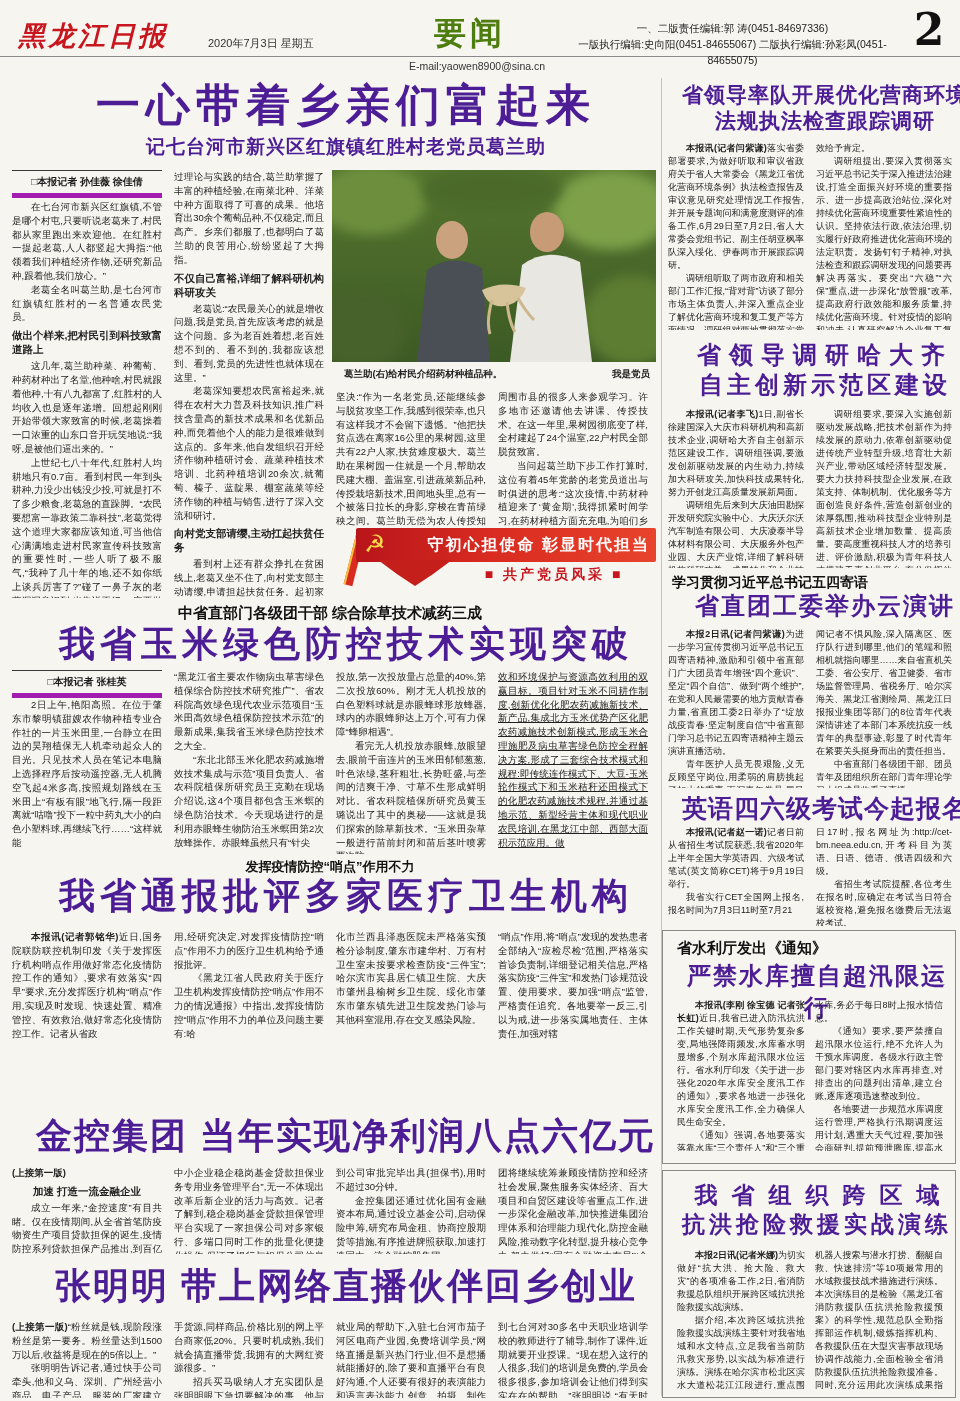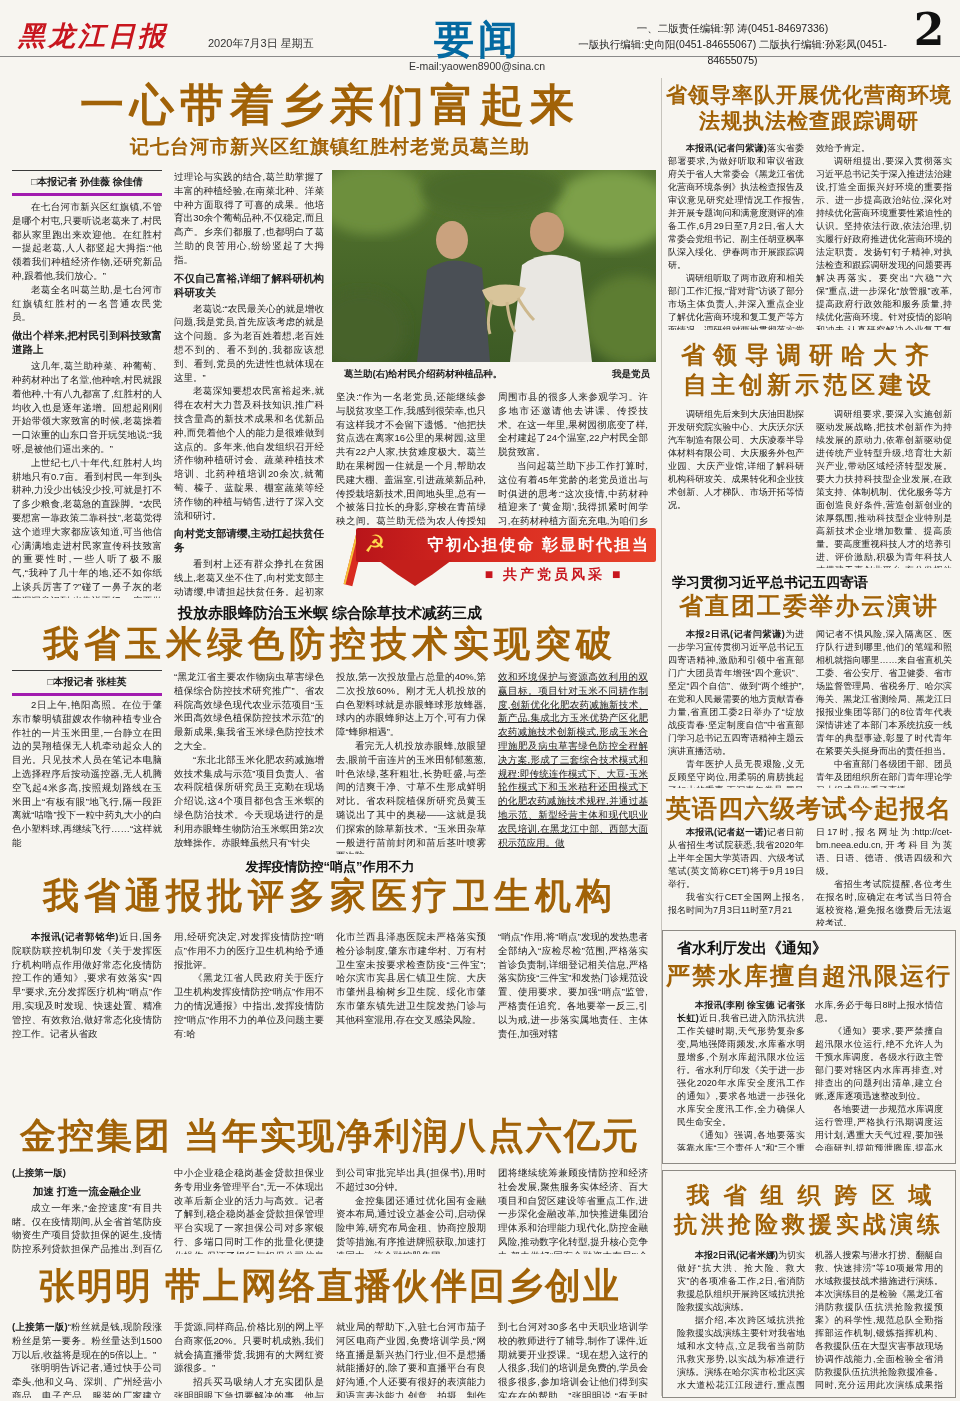--- a/index.html
+++ b/index.html
@@ -2,38 +2,38 @@
 <html><head>
 <meta charset="utf-8">
 <style>
   html,body{margin:0;padding:0;background:#dedbd5;}
   .page{position:relative;width:960px;height:1401px;margin:0 auto;background:#f7f5f0;
         font-family:"Liberation Sans",sans-serif;color:#1c1c1c;overflow:hidden;}
   .abs{position:absolute;}
   
   .masthead{font-size:27px;font-weight:bold;font-style:italic;color:#c8161e;letter-spacing:3px;}
   .hdate{font-size:11px;color:#333;}
-  .section-title{font-size:40px;font-weight:900;color:#0369a1;letter-spacing:4px;}
+  .section-title{font-size:32px;font-weight:900;color:#4d7c0f;letter-spacing:4px;}
   .hemail{font-size:10.5px;color:#333;text-align:center;}
   .editors{font-size:10.5px;color:#222;text-align:center;line-height:16px;}
   .pagenum{font-family:"DejaVu Serif",serif;font-size:44px;font-weight:bold;color:#111;line-height:44px;}
   .hrule{background:#8a8a8a;height:1px;}
   .vsep{background:#c6c3bc;width:1px;}
   
-  .h-xl{font-weight:900;text-align:center;color:#a16207;}
+  .h-xl{font-weight:900;text-align:center;color:#4c1d95;padding-left:16px;}
   .kicker{font-weight:bold;text-align:center;color:#111;}
   
   .bodytext{font-size:9.5px;line-height:13.8px;text-align:justify;overflow:hidden;color:#222;}
   .side .bodytext{font-size:9px;line-height:13px;}
   .para{display:block;text-indent:2em;}
   .para b{font-weight:bold;}
   .subhead{display:block;font-weight:bold;font-size:10.5px;line-height:14px;text-indent:0;
            margin:4px 0 3px 0;text-align:left;}
   .cont{display:block;text-indent:0;font-weight:bold;}
-  .byline-box{border-top:1px solid #3a3a3a;border-bottom:3px solid #a21caf;text-align:center;
+  .byline-box{border-top:1px solid #3a3a3a;border-bottom:5px solid #a21caf;text-align:center;
               font-size:10px;font-weight:bold;padding:4px 0;}
   
   .photo{background:#4b6d33;overflow:hidden;}
   .caption{font-size:9.5px;font-weight:bold;color:#222;}
   .credit{font-size:9.5px;font-weight:bold;color:#222;text-align:right;}
   
   .banner{overflow:visible;}
   .banner .band{position:absolute;left:18px;top:0;right:0;height:34px;
       background:linear-gradient(90deg,#b8151a,#d92b20 45%,#e8442c);border-radius:2px;}
   .banner .band .t{position:absolute;left:58px;top:7px;right:6px;color:#fff;font-weight:900;
@@ -131,21 +131,21 @@
   <div class="abs banner" style="left:338px;top:528px;width:318px;height:62px;">
     <div class="stripe"></div>
     <div class="band">
       <span class="t">守初心担使命 彰显时代担当</span>
     </div>
     <span class="emblem">☭</span>
     <div class="ribbon"></div>
     <div class="l2">■ 共产党员风采 ■</div>
   </div>
 
-  <div class="abs kicker" style="left:0;top:604px;width:660px;font-size:15px;">投放赤眼蜂防治玉米螟 综合除草技术减药三成</div>
+  <div class="abs kicker" style="left:0;top:604px;width:660px;font-size:15px;">中省直部门各级团干部 综合除草技术减药三成</div>
   <div class="abs h-xl" style="left:0;top:620px;width:660px;font-size:36px;letter-spacing:5px;">我省玉米绿色防控技术实现突破</div>
 
   <div class="abs byline-box" style="left:12px;top:670px;width:150px;">□本报记者 张桂英</div>
   <div class="abs bodytext" style="left:12px;top:698px;width:150px;height:156px;">
     <span class="para">2日上午,艳阳高照。在位于肇东市黎明镇甜嫂农作物种植专业合作社的一片玉米田里,一台静立在田边的昊翔植保无人机牵动起众人的目光。只见技术人员在笔记本电脑上选择程序后按动遥控器,无人机腾空飞起4米多高,按照规划路线在玉米田上“有板有眼”地飞行,隔一段距离就“咕噜”投下一粒中药丸大小的白色小塑料球,再继续飞行……“这样就能</span>
   </div>
   <div class="abs bodytext" style="left:174px;top:670px;width:150px;height:184px;">
     <span class="para" style="text-indent:0;">“黑龙江省主要农作物病虫草害绿色植保综合防控技术研究推广”、省农科院高效绿色现代农业示范项目“玉米田高效绿色植保防控技术示范”的最新成果,集我省玉米绿色防控技术之大全。</span>
     <span class="para">“东北北部玉米化肥农药减施增效技术集成与示范”项目负责人、省农科院植保所研究员王克勤在现场介绍说,这4个项目都包含玉米螟的绿色防治技术。今天现场进行的是利用赤眼蜂生物防治玉米螟田第2次放蜂操作。赤眼蜂虽然只有“针尖</span>
   </div>
@@ -224,20 +224,21 @@
     <div class="abs bodytext" style="left:816px;top:142px;width:136px;height:188px;">
       <span class="para" style="text-indent:0;">效给予肯定。</span>
       <span class="para">调研组提出,要深入贯彻落实习近平总书记关于深入推进法治建设,打造全面振兴好环境的重要指示、进一步提高政治站位,深化对持续优化营商环境重要性紧迫性的认识。坚持依法行政,依法治理,切实履行好政府推进优化营商环境的法定职责。发扬钉钉子精神,对执法检查和跟踪调研发现的问题要再解决再落实。要突出“六稳”“六保”重点,进一步深化“放管服”改革,提高政府行政效能和服务质量,持续优化营商环境。针对疫情的影响和冲击,认真研究解决企业复工复产复商存在的实际困难和问题,为企业更好发展创造有利条件。</span>
     </div>
 
     <div class="abs h-xl" style="left:664px;top:340px;width:290px;font-size:24px;line-height:30px;">
       <div style="letter-spacing:8px;">省领导调研哈大齐</div>
       <div style="letter-spacing:4px;">自主创新示范区建设</div>
     </div>
     <div class="abs bodytext" style="left:668px;top:408px;width:136px;height:160px;">
+      <span class="para"><b>本报讯(记者李飞)</b><span>1日,副省长徐建国深入大庆市科研机构和高新技术企业,调研哈大齐自主创新示范区建设工作。调研组强调,要激发创新驱动发展的内生动力,持续加大科研攻关,加快科技成果转化,努力开创龙江高质量发展新局面。</span></span>
       <span class="para">调研组先后来到大庆油田勘探开发研究院实验中心、大庆沃尔沃汽车制造有限公司、大庆凌泰半导体材料有限公司、大庆服务外包产业园、大庆产业馆,详细了解科研机构科研攻关、成果转化和企业技术创新、人才梯队、市场开拓等情况。</span>
     </div>
     <div class="abs bodytext" style="left:816px;top:408px;width:136px;height:160px;">
       <span class="para">调研组要求,要深入实施创新驱动发展战略,把技术创新作为持续发展的原动力,依靠创新驱动促进传统产业转型升级,培育壮大新兴产业,带动区域经济转型发展。要大力扶持科技型企业发展,在政策支持、体制机制、优化服务等方面创造良好条件,营造创新创业的浓厚氛围,推动科技型企业特别是高新技术企业增加数量、提高质量。要高度重视科技人才的培养引进、评价激励,积极为青年科技人才搭建干事创业平台,充分发挥他们的主动性和创造力,助力龙江高质量发展。</span>
     </div>
 
     <div class="abs kicker" style="left:664px;top:574px;width:290px;font-size:14px;text-align:left;padding-left:8px;">学习贯彻习近平总书记五四寄语</div>
     <div class="abs h-xl" style="left:664px;top:590px;width:290px;font-size:24px;letter-spacing:2px;">省直团工委举办云演讲</div>
     <div class="abs bodytext" style="left:668px;top:628px;width:136px;height:160px;">
       <span class="para"><b>本报2日讯(记者闫紫谦)</b><span>为进一步学习宣传贯彻习近平总书记五四寄语精神,激励和引领中省直部门广大团员青年增强“四个意识”、坚定“四个自信”、做到“两个维护”,在党和人民最需要的地方贡献青春力量,省直团工委2日举办了“绽放战疫青春·坚定制度自信”中省直部门学习总书记五四寄语精神主题云演讲直播活动。</span></span>

